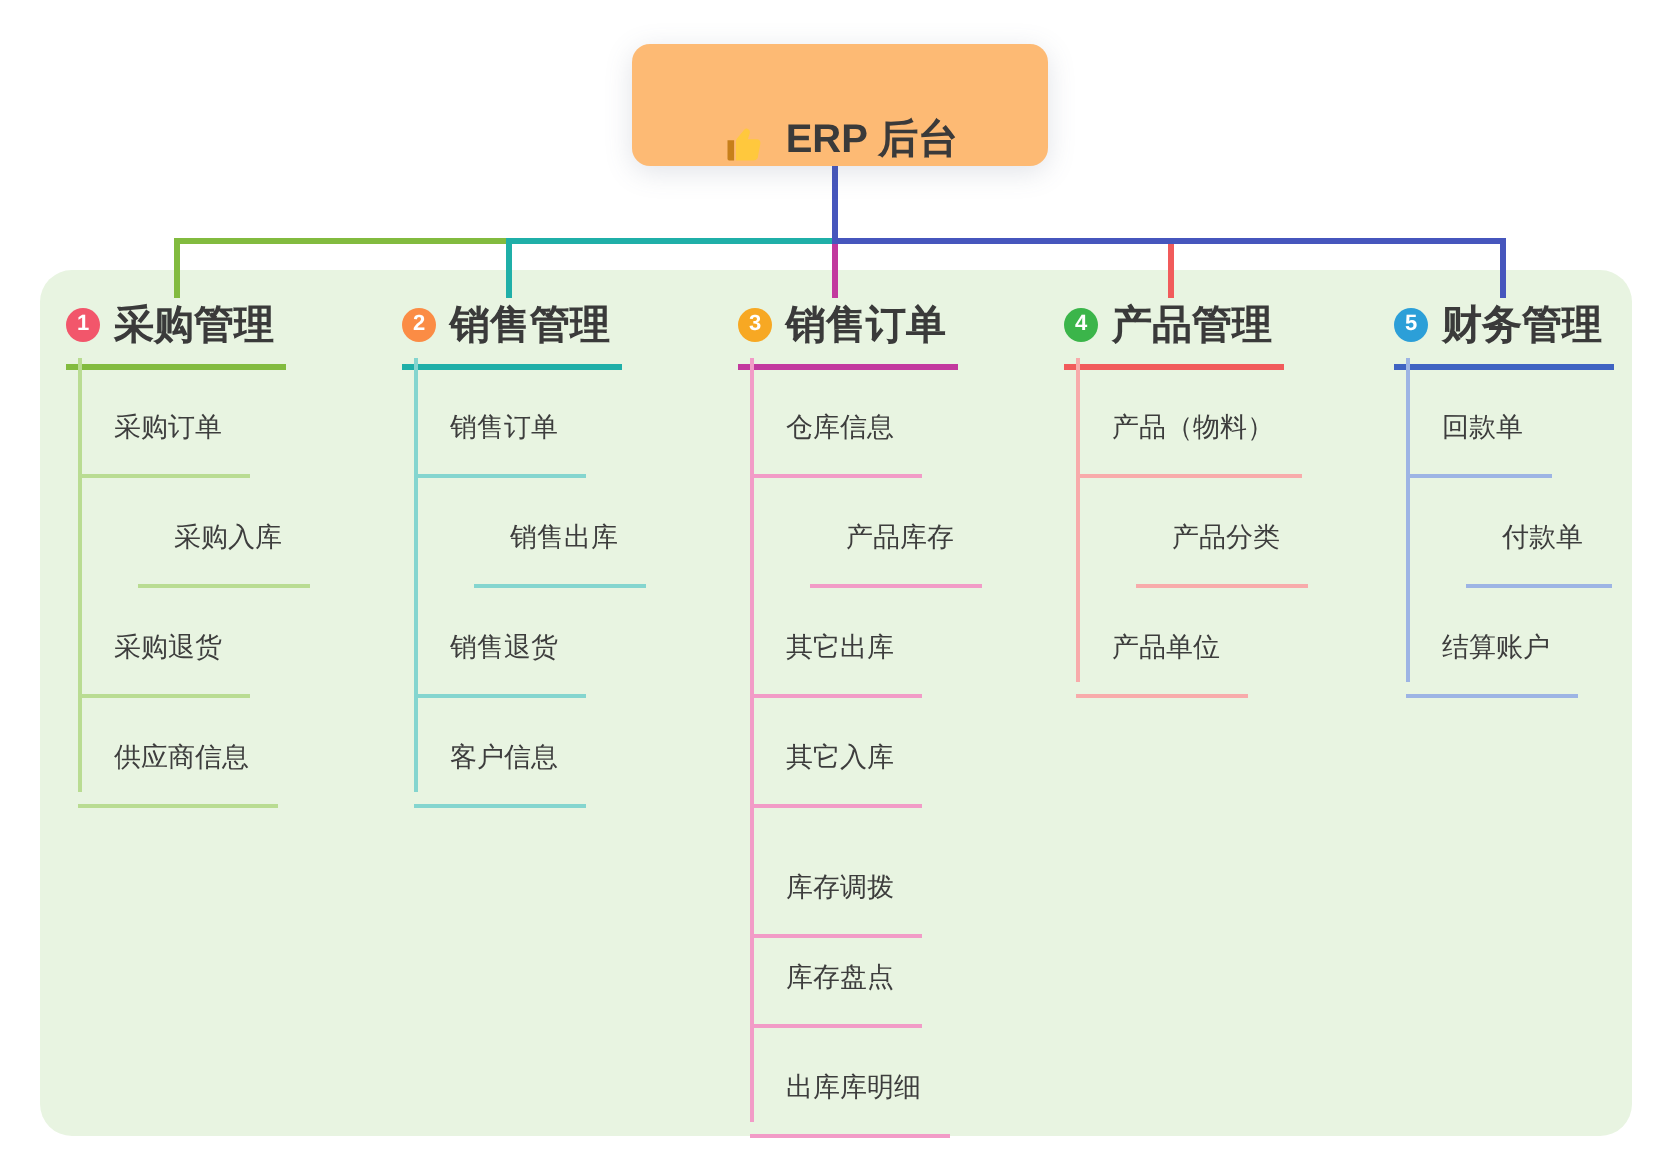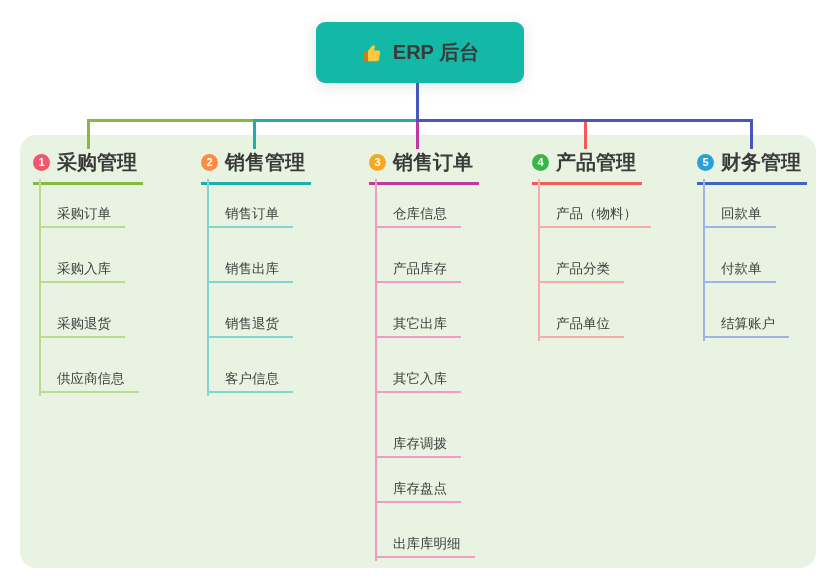--- a/index.html
+++ b/index.html
@@ -7,23 +7,23 @@
     position:relative;width:839px;height:588px;background:#ffffff;
     font-family:"Liberation Sans","DejaVu Sans",sans-serif;overflow:hidden;
   }
   
   .panel{
     position:absolute;left:20px;top:135px;width:796px;height:433px;
     background:#E8F4E1;border-radius:16px;
   }
   
   .root{
-    position:absolute;left:316px;top:22px;width:208px;height:61px;background:#14b8a6;
+    position:absolute;left:316px;top:22px;width:208px;height:61px;background:#fdba74;
     border-radius:9px;box-shadow:0 3px 14px rgba(90,100,130,.18);
-    display:flex;align-items:center;justify-content:center;gap:10px;
+    display:flex;align-items:flex-end;justify-content:center;gap:10px;
     font-size:20px;font-weight:600;color:#3a3a3a;z-index:3;
   }
   .root svg{display:block;}
   
   .line{position:absolute;z-index:1;}
   
   .branch{position:absolute;top:149px;width:110px;z-index:2;}
   .b1{--strong:#82BB3F;--lite:#B9DC92;--badge:#F2566B;left:33px;}
   .b2{--strong:#1FAFA8;--lite:#84D5CF;--badge:#FB8C45;left:201px;}
   .b3{--strong:#C2399E;--lite:#F29BC7;--badge:#F7A823;left:369px;}
@@ -38,24 +38,24 @@
     font-size:11px;font-weight:700;display:flex;align-items:center;justify-content:center;
     flex:0 0 17px;line-height:1;
   }
   .title{font-size:20px;font-weight:600;color:#3a3a3a;white-space:nowrap;}
   .trunk{position:absolute;left:6px;top:30px;width:2px;background:var(--lite);}
   .t47{height:217px;}  
   .t7{height:382px;}   
   .t3{height:162px;}   
   .kid{
     position:absolute;left:6px;border-bottom:2px solid var(--lite);
-    padding:0 14px 4px 18px;font-size:13.5px;line-height:16px;color:#3d3d3d;
+    padding:0 14px 15px 18px;font-size:13.5px;line-height:16px;color:#3d3d3d;
     white-space:nowrap;cursor:pointer;
   }
-  .r1{top:57px;} .r2{top:112px;} .r3{top:167px;} .r4{top:222px;}
+  .r1{top:57px;} .r2{top:112px;margin-left:30px;} .r3{top:167px;} .r4{top:222px;}
   .r5{top:287px;text-align:center;} .r6{top:332px;} .r7{top:387px;}
 </style>
 </head>
 <body>
 
 <div id="canvas">
 
   <div class="panel"></div>
 
   <div class="root">

